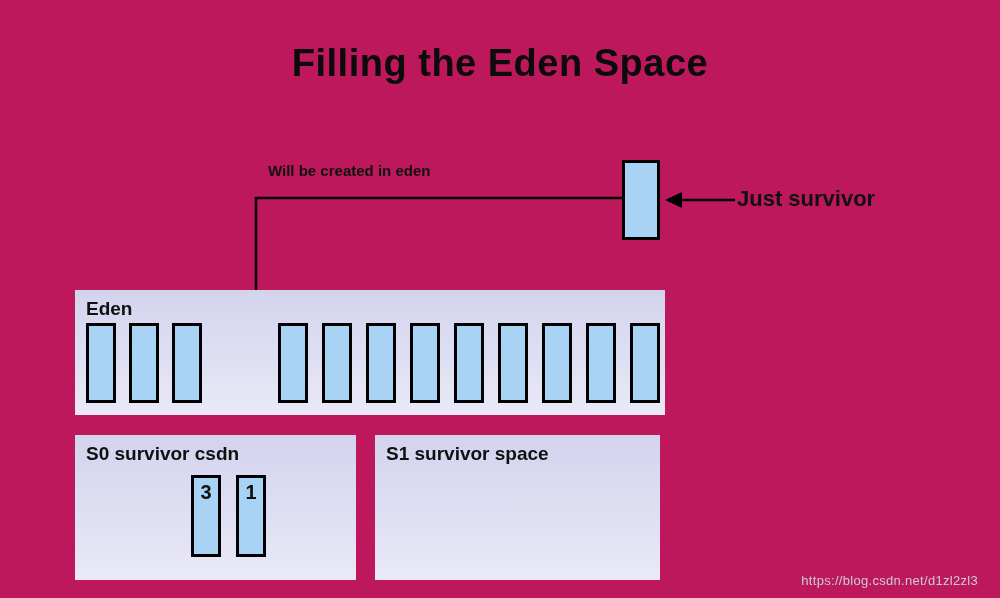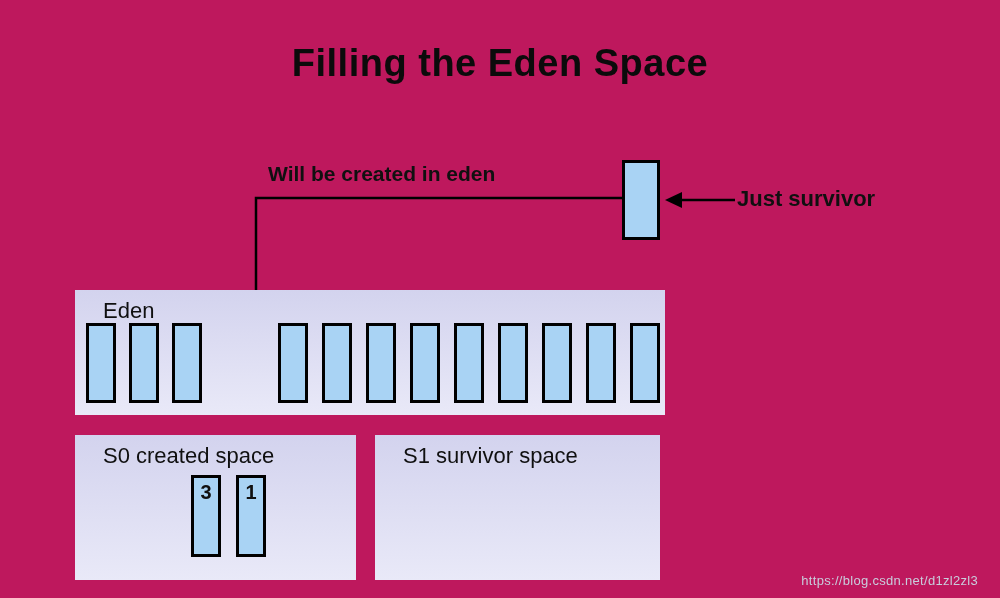--- a/index.html
+++ b/index.html
@@ -29,21 +29,21 @@
     letter-spacing: 0.5px;
     color: #0b0b0b;
   }
 
   .ann-label {
     position: absolute;
     font-weight: bold;
     color: #101010;
     white-space: nowrap;
   }
-  .will-created { left: 268px; top: 162px; font-size: 21px; }
+  .will-created { left: 268px; top: 162px; font-size: 15px; }
   .just-allocated-label { left: 737px; top: 186px; font-size: 22px; }
 
   .obj {
     width: 30px;
     height: 80px;
     background: var(--object-fill, #a9d3f4);
     border: 3px solid var(--object-border, #000);
   }
 
   .just-allocated-obj {
@@ -62,24 +62,24 @@
     width: 1000px; height: 598px;
     pointer-events: none;
   }
 
   .region {
     position: absolute;
     background: linear-gradient(to bottom, var(--region-top, #d3d3ee), var(--region-bottom, #e9e9f8));
   }
   .region-label {
     position: absolute;
-    left: 28px;
+    left: 11px;
     top: 8px;
-    font-weight: normal;
-    font-size: 22px;
+    font-weight: bold;
+    font-size: 19px;
     color: #101010;
     white-space: nowrap;
   }
 
   .eden-region { left: 75px; top: 290px; width: 590px; height: 125px; }
   .eden-row {
     position: absolute;
     left: 11px;
     top: 33px;
     display: flex;
@@ -154,21 +154,21 @@
           <div class="obj"></div>
           <div class="obj"></div>
           <div class="obj"></div>
           <div class="obj"></div>
           <div class="obj"></div>
         </div>
     </div>
   </div>
 
   <div class="region s0-region">
-    <div class="region-label">S0 created space</div>
+    <div class="region-label">S0 survivor csdn</div>
     <div class="s0-objects">
         <div class="obj">
           <span>3</span>
         </div>
         <div class="obj">
           <span>1</span>
         </div>
       </div>
   </div>
 

